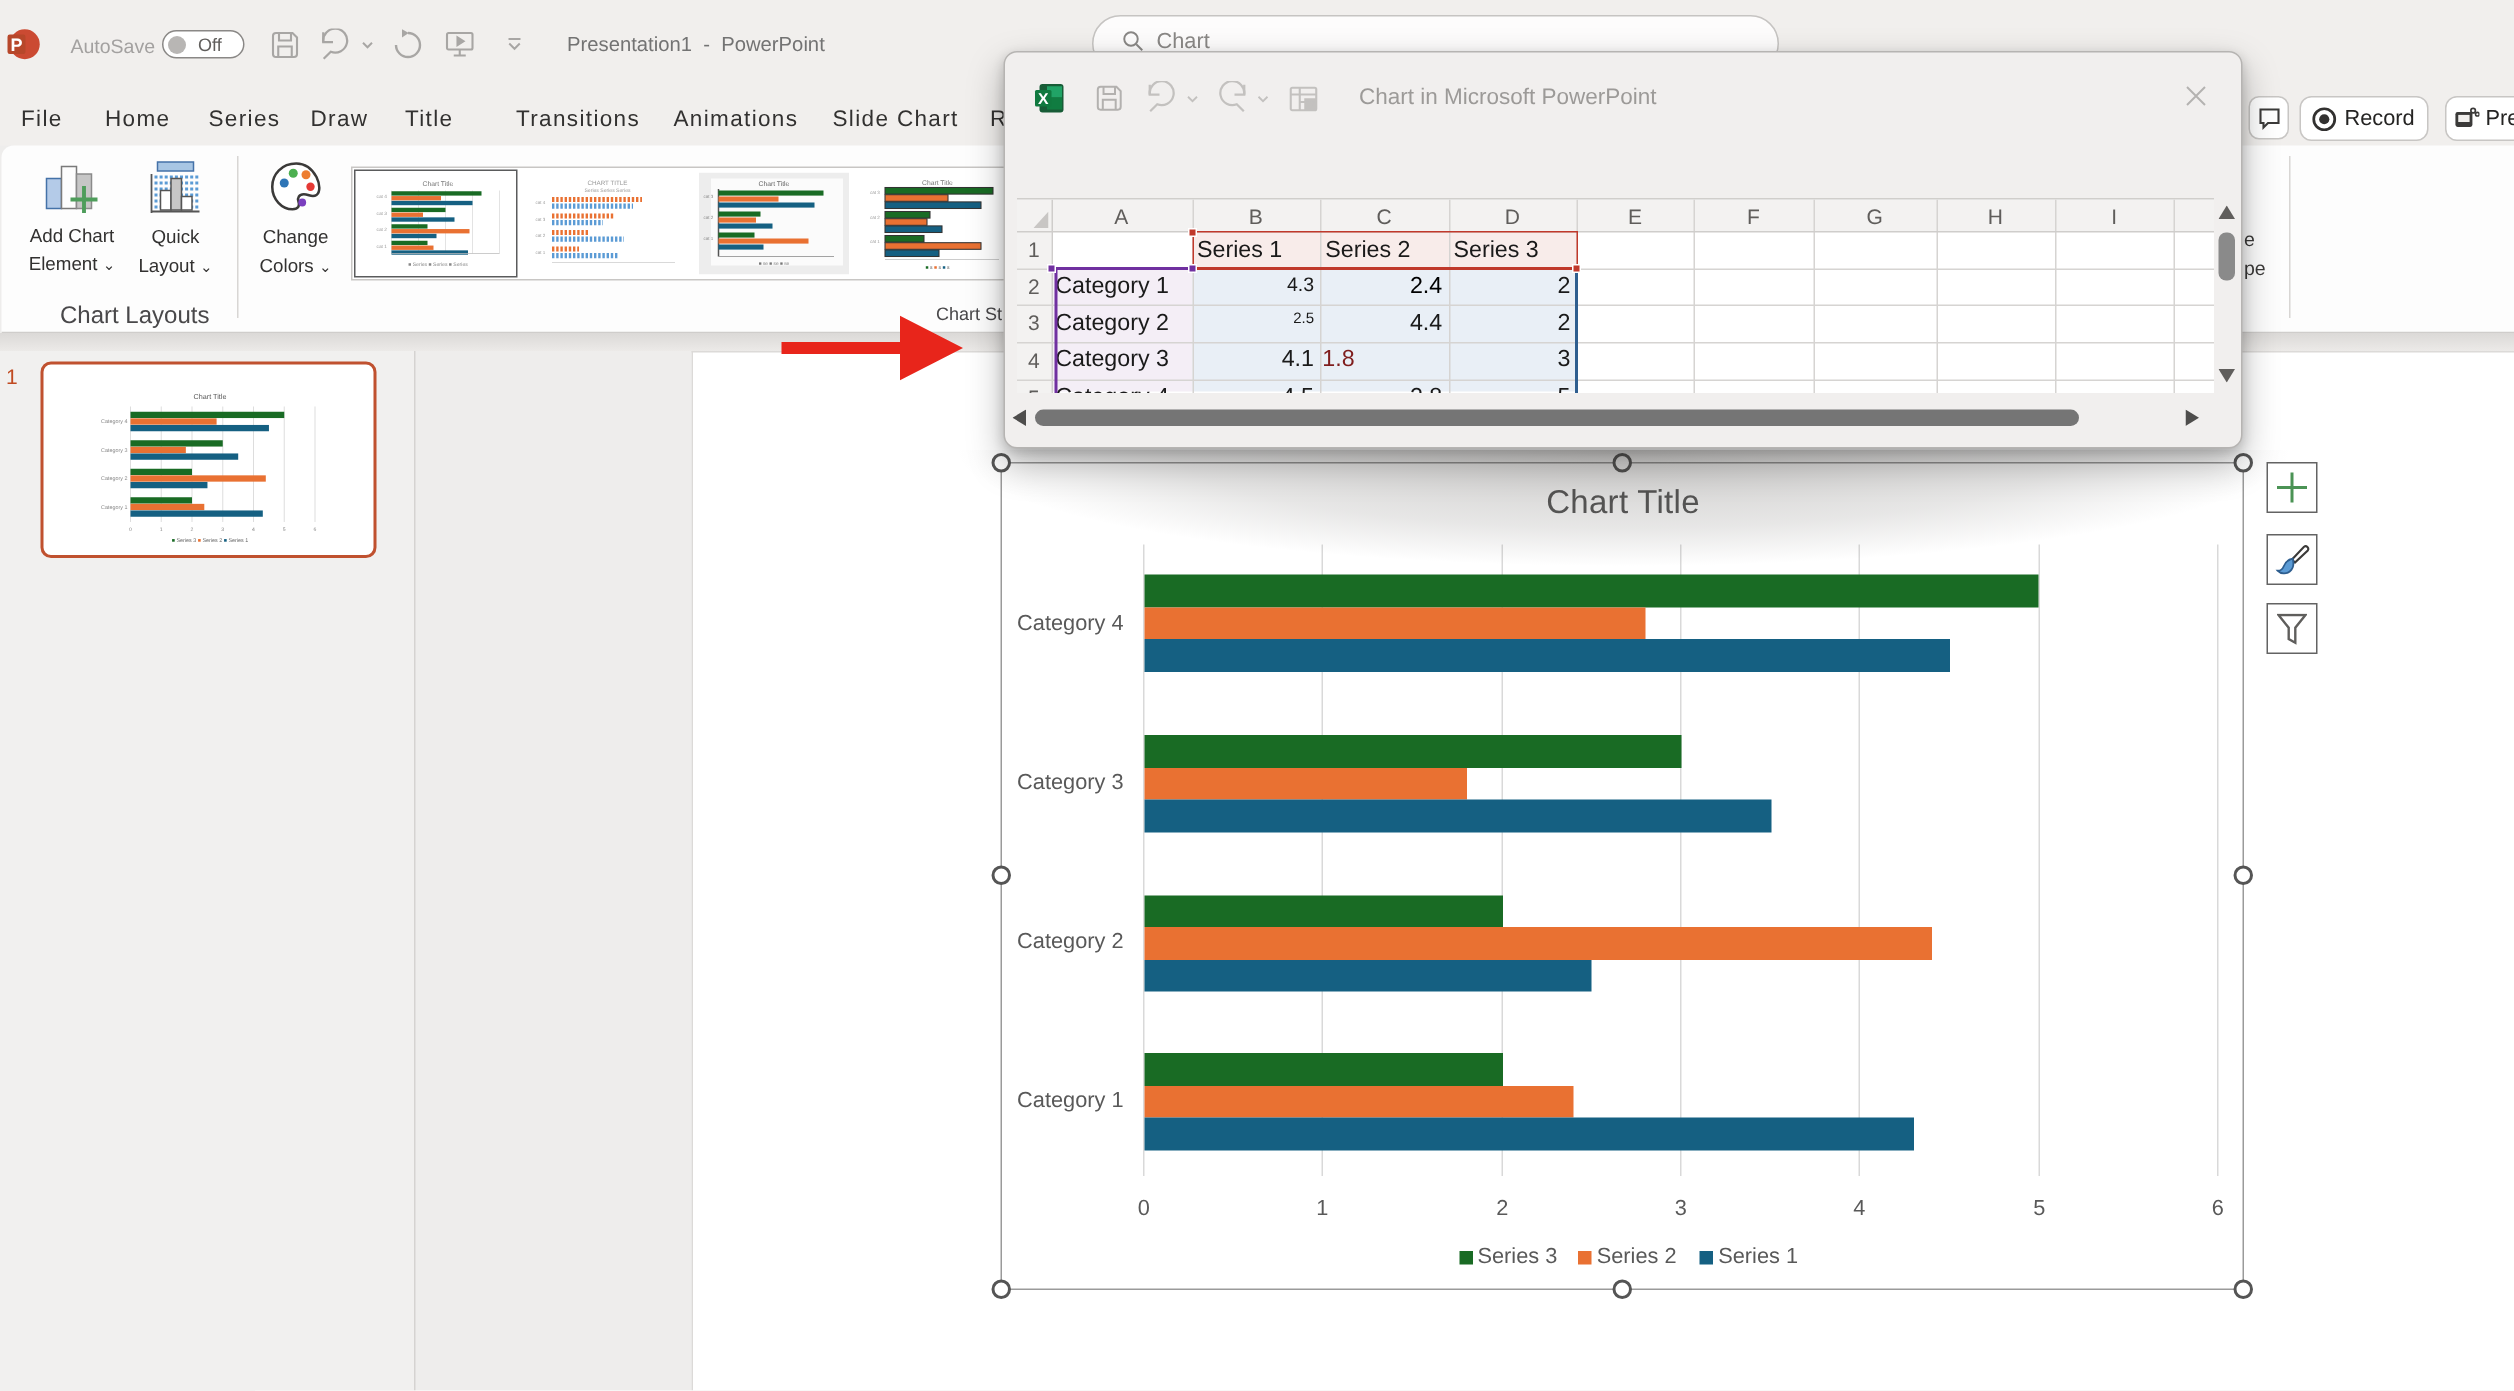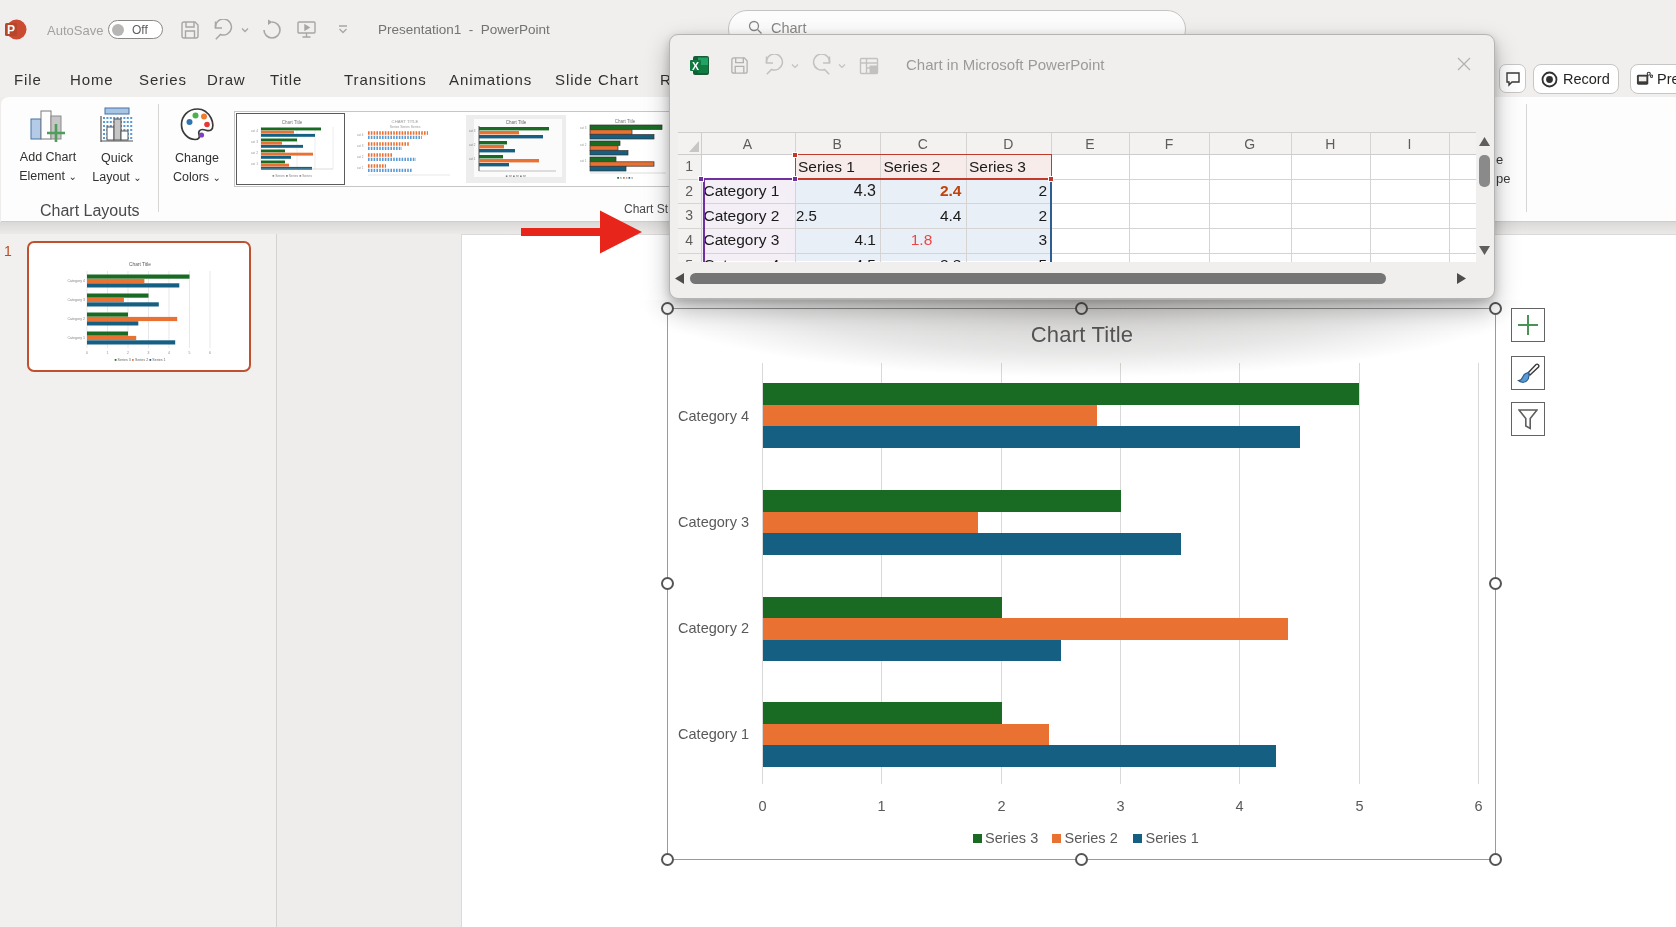--- a/index.html
+++ b/index.html
@@ -419,27 +419,27 @@
   <div class="abs" style="left:0;top:99.4px;width:22.5px;text-align:center;font-size:14px;color:#5f5d5b;">4</div>
   <div class="abs" style="left:0;top:124.1px;width:22.5px;text-align:center;font-size:14px;color:#5f5d5b;">5</div>
 
   <div class="abs" style="left:120px;top:25px;font-size:15.5px;color:#1a1a1a;">Series 1</div>
   <div class="abs" style="left:205.5px;top:25px;font-size:15.5px;color:#1a1a1a;">Series 2</div>
   <div class="abs" style="left:291px;top:25px;font-size:15.5px;color:#1a1a1a;">Series 3</div>
   <div class="abs" style="left:25.5px;top:49.5px;font-size:15.5px;color:#1a1a1a;">Category 1</div>
   <div class="abs" style="left:25.5px;top:74.2px;font-size:15.5px;color:#1a1a1a;">Category 2</div>
   <div class="abs" style="left:25.5px;top:98.9px;font-size:15.5px;color:#1a1a1a;">Category 3</div>
   <div class="abs" style="left:25.5px;top:123.6px;font-size:15.5px;color:#1a1a1a;">Category 4</div>
-  <div class="abs" style="left:118px;top:49.5px;width:80px;text-align:right;font-size:16px;color:#1a1a1a;">4.3</div>
-  <div class="abs" style="left:118px;top:74.2px;width:80px;font-size:15px;color:#1a1a1a;">2.5</div>
+  <div class="abs" style="left:118px;top:49.5px;width:80px;text-align:right;font-size:13px;color:#1a1a1a;">4.3</div>
+  <div class="abs" style="left:118px;top:74.2px;width:80px;text-align:right;font-size:10px;color:#1a1a1a;">2.5</div>
   <div class="abs" style="left:118px;top:98.9px;width:80px;text-align:right;font-size:15.5px;color:#1a1a1a;">4.1</div>
   <div class="abs" style="left:118px;top:123.6px;width:80px;text-align:right;font-size:15.5px;color:#1a1a1a;">4.5</div>
-  <div class="abs" style="left:203.5px;top:49.5px;width:80px;text-align:right;font-size:15.5px;color:#c2410c;font-weight:bold;">2.4</div>
+  <div class="abs" style="left:203.5px;top:49.5px;width:80px;text-align:right;font-size:15.5px;color:#000000;">2.4</div>
   <div class="abs" style="left:203.5px;top:74.2px;width:80px;text-align:right;font-size:15.5px;color:#1a1a1a;">4.4</div>
-  <div class="abs" style="left:203.5px;top:98.9px;width:80px;text-align:center;font-size:15.5px;color:#ef4444;">1.8</div>
+  <div class="abs" style="left:203.5px;top:98.9px;width:80px;text-align:left;font-size:15.5px;color:#7f1d1d;">1.8</div>
   <div class="abs" style="left:203.5px;top:123.6px;width:80px;text-align:right;font-size:15.5px;color:#1a1a1a;">2.8</div>
   <div class="abs" style="left:289px;top:49.5px;width:80px;text-align:right;font-size:15.5px;color:#1a1a1a;">2</div>
   <div class="abs" style="left:289px;top:74.2px;width:80px;text-align:right;font-size:15.5px;color:#1a1a1a;">2</div>
   <div class="abs" style="left:289px;top:98.9px;width:80px;text-align:right;font-size:15.5px;color:#1a1a1a;">3</div>
   <div class="abs" style="left:289px;top:123.6px;width:80px;text-align:right;font-size:15.5px;color:#1a1a1a;">5</div>
 
   <div class="abs" style="left:116.5px;top:21.8px;width:257px;height:25.5px;border:1px solid #c0392b;border-bottom:2.5px solid #c0392b;"></div>
   <div class="abs" style="left:24.5px;top:45.2px;width:92.5px;height:84px;border:2px solid #7030a0;border-right:none;border-bottom:none;"></div>
   <div class="abs" style="left:116.5px;top:46.2px;width:257px;height:83px;border-right:2.5px solid #2e5e8f;"></div>
 

